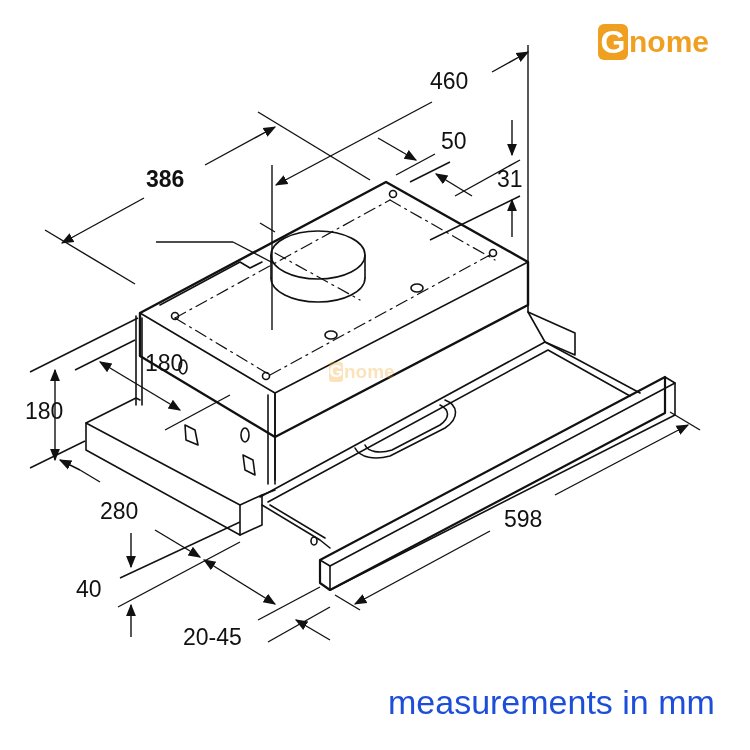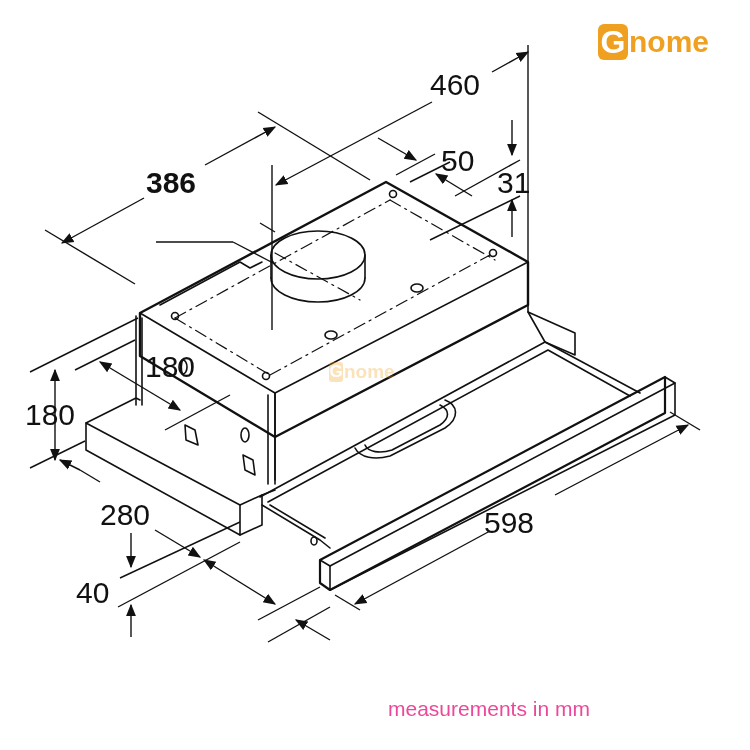--- a/index.html
+++ b/index.html
@@ -1,28 +1,28 @@
 <!DOCTYPE html>
 <html><head>
 <meta charset="utf-8">
 <style>
   html, body { margin:0; padding:0; background:#ffffff; }
   body { width:750px; height:750px; position:relative; overflow:hidden; font-family:"Liberation Sans", sans-serif; }
   #stage { position:absolute; left:0; top:0; width:750px; height:750px; }
-  .dim { position:absolute; font-family:"Liberation Sans", sans-serif; font-size:30px; color:#111; line-height:1; white-space:nowrap; }
+  .dim { position:absolute; font-family:"Liberation Sans", sans-serif; font-size:23px; color:#111; line-height:1; white-space:nowrap; }
   .logo { position:absolute; display:flex; align-items:center; }
   .logo .g { display:inline-flex; align-items:center; justify-content:center; border-radius:6px; color:#fff; font-weight:bold; font-family:"Liberation Sans", sans-serif; }
   .logo .rest { font-family:"Liberation Sans", sans-serif; font-weight:bold; }
   #logo-top { left:598px; top:24px; }
   #logo-top .g { background:#f0a020; width:30px; height:36px; font-size:32px; }
   #logo-top .rest { color:#f0a020; font-size:30px; margin-left:1px; }
   #logo-mid { left:329px; top:361px; opacity:0.3; }
   #logo-mid .g { background:#f0a020; width:14px; height:20px; font-size:17px; border-radius:3px; }
   #logo-mid .rest { color:#f0a020; font-size:19px; margin-left:1px; }
-  #caption { position:absolute; left:388px; top:697px; font-size:21px; color:#ec4899; font-family:"Liberation Sans", sans-serif; }
+  #caption { position:absolute; left:388px; top:683px; font-size:34px; color:#1d4ed8; font-family:"Liberation Sans", sans-serif; }
 </style>
 </head>
 <body>
 
 <div id="stage">
   <svg width="750" height="750" viewBox="0 0 750 750" xmlns="http://www.w3.org/2000/svg">
     <defs>
       <marker id="arr" viewBox="0 0 10 10" refX="9" refY="5" markerWidth="9" markerHeight="9" orient="auto-start-reverse">
         <path d="M0,1 L10,5 L0,9 z" fill="#111"></path>
       </marker>
@@ -140,27 +140,28 @@
       <line x1="555" y1="495" x2="688" y2="425" marker-end="url(#arr)"></line>
       <line x1="490" y1="531" x2="355" y2="604" marker-end="url(#arr)"></line>
       <line x1="670" y1="412" x2="700" y2="430"></line>
       <line x1="335" y1="595" x2="360" y2="610"></line>
     </g>
   </svg>
 
   
   <div class="dim" style="left:430px;top:70px;">460</div>
   <div class="dim" style="left:146px;top:168px;font-weight:bold;">386</div>
-  <div class="dim" style="left:441px;top:146px;">50</div>
+  <div class="dim" style="left:441px;top:130px;">50</div>
   <div class="dim" style="left:497px;top:168px;">31</div>
   <div class="dim" style="left:145px;top:352px;">180</div>
   <div class="dim" style="left:25px;top:400px;">180</div>
   <div class="dim" style="left:100px;top:500px;">280</div>
   <div class="dim" style="left:76px;top:578px;text-align:right;">40</div>
-  <div class="dim" style="left:484px;top:508px;">598</div>
+  <div class="dim" style="left:183px;top:626px;">20-45</div>
+  <div class="dim" style="left:504px;top:508px;">598</div>
 
   
   <div class="logo" id="logo-top">
     <span class="g">G</span>
     <span class="rest">nome</span>
   </div>
 
   
   <div class="logo" id="logo-mid">
     <span class="g">G</span>

